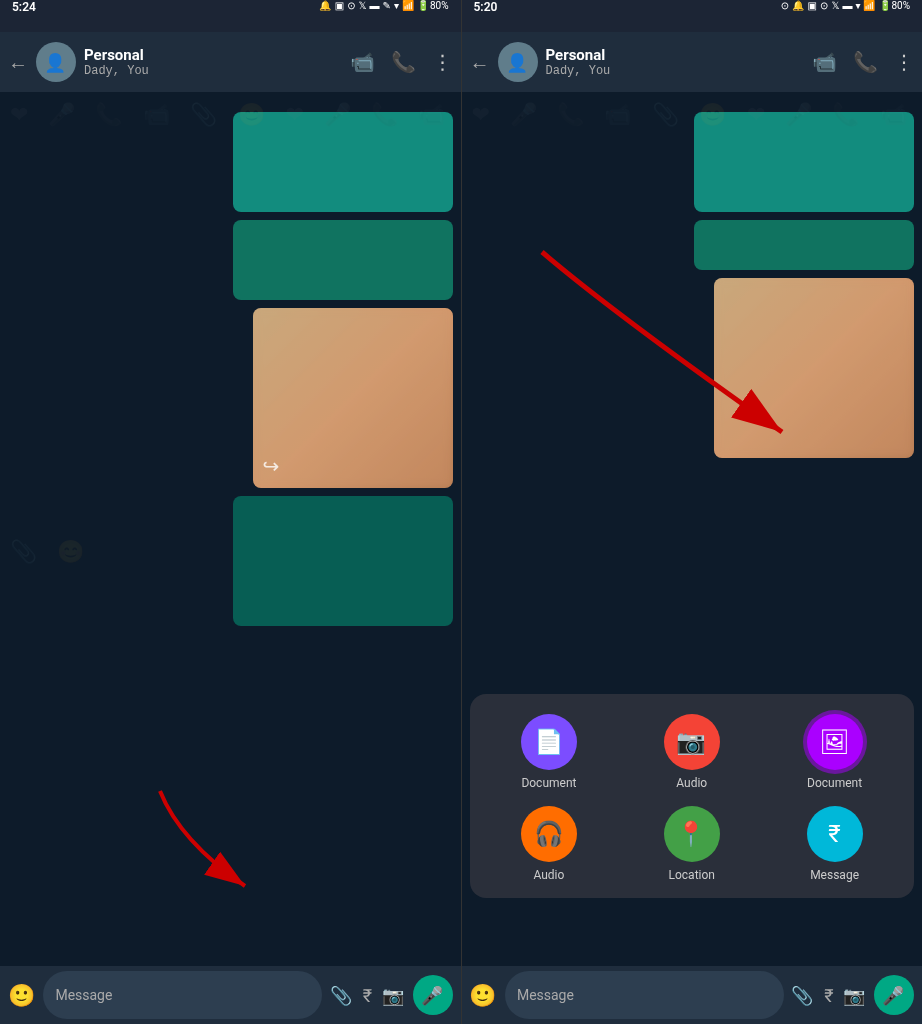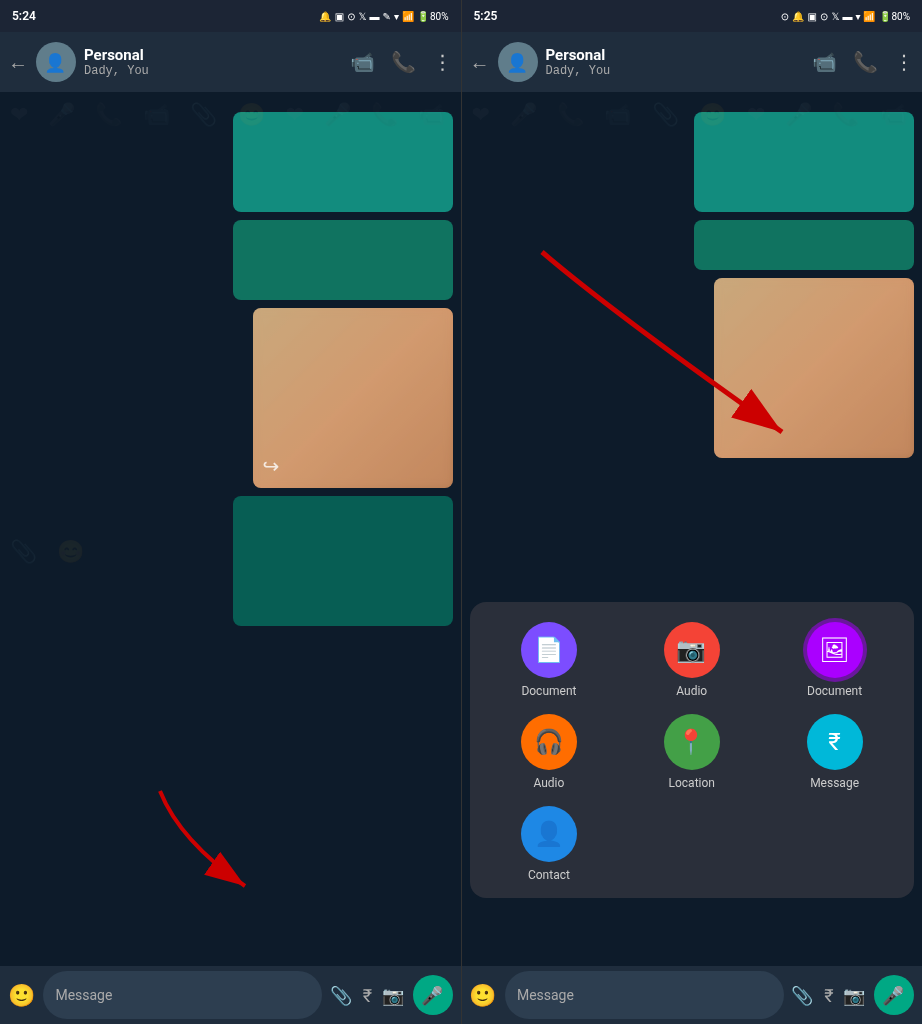--- a/index.html
+++ b/index.html
@@ -19,21 +19,21 @@
       flex-direction: column;
       background: #1a1a2e;
       position: relative;
     }
 
     
     .status-bar {
       height: 32px;
       background: #1c2535;
       display: flex;
-      align-items: center;
+      align-items: flex-start;
       justify-content: space-between;
       padding: 0 12px;
       font-size: 11px;
       color: #fff;
     }
     .status-time { font-weight: 600; font-size: 12px; }
     .status-icons { display: flex; align-items: center; gap: 3px; font-size: 10px; }
 
     
     .chat-header {
@@ -297,21 +297,21 @@
       <span>🎤</span>
     </div>
   </div>
 </div>
 
 <div class="divider"></div>
 
 <div class="phone-panel">
 
   <div class="status-bar">
-    <span class="status-time">5:25</span>
+    <span class="status-time">5:20</span>
     <div class="status-icons">
       <span>⊙</span>
       <span>🔔</span>
       <span>▣</span>
       <span>⊙</span>
       <span>𝕏</span>
       <span>▬</span>
       <span>▾</span>
       <span>📶</span>
       <span>🔋80%</span>
@@ -396,26 +396,20 @@
         </div>
         <span class="att-label">Location</span>
       </div>
       <div class="att-item">
         <div class="att-icon icon-payment">
           <span>₹</span>
         </div>
         <span class="att-label">Message</span>
       </div>
 
-      <div class="att-item">
-        <div class="att-icon icon-contact">
-          <span>👤</span>
-        </div>
-        <span class="att-label">Contact</span>
-      </div>
     </div>
 
     <svg class="arrow-svg" style="top:140px;left:50px;width:340px;height:280px;" viewBox="0 0 340 280">
       <defs>
         <marker id="arrowhead-r" markerWidth="10" markerHeight="7" refX="10" refY="3.5" orient="auto">
           <polygon points="0 0, 10 3.5, 0 7" fill="#cc0000"></polygon>
         </marker>
       </defs>
       <path d="M 30 20 Q 100 80 270 200" stroke="#cc0000" stroke-width="5" fill="none" marker-end="url(#arrowhead-r)"></path>
     </svg>

